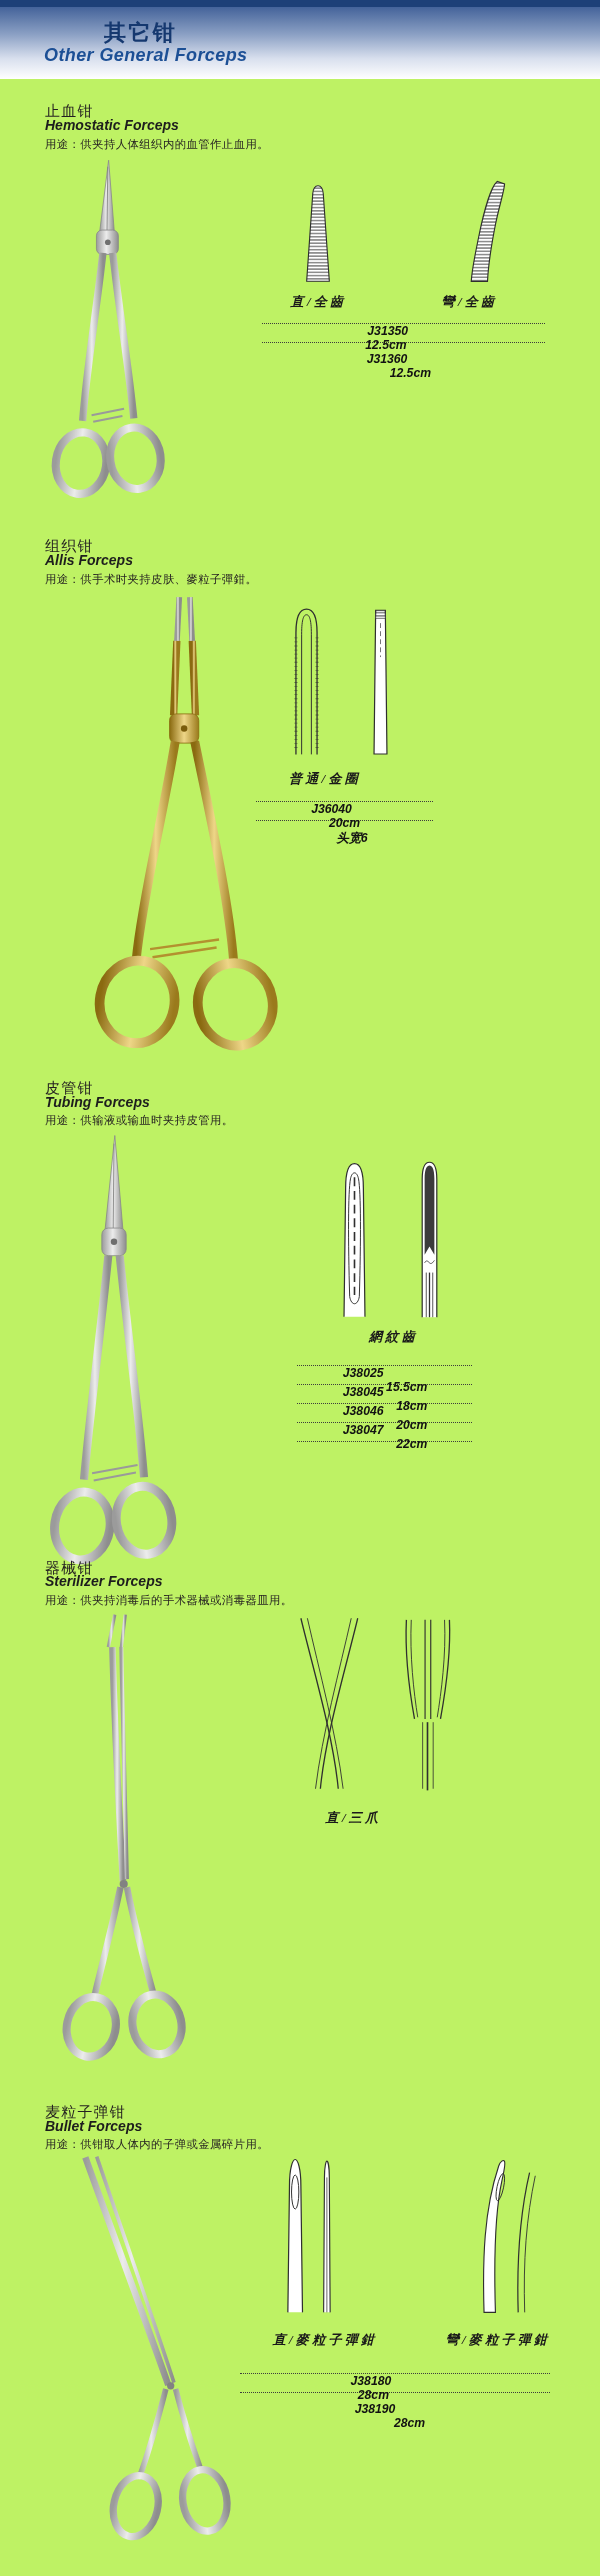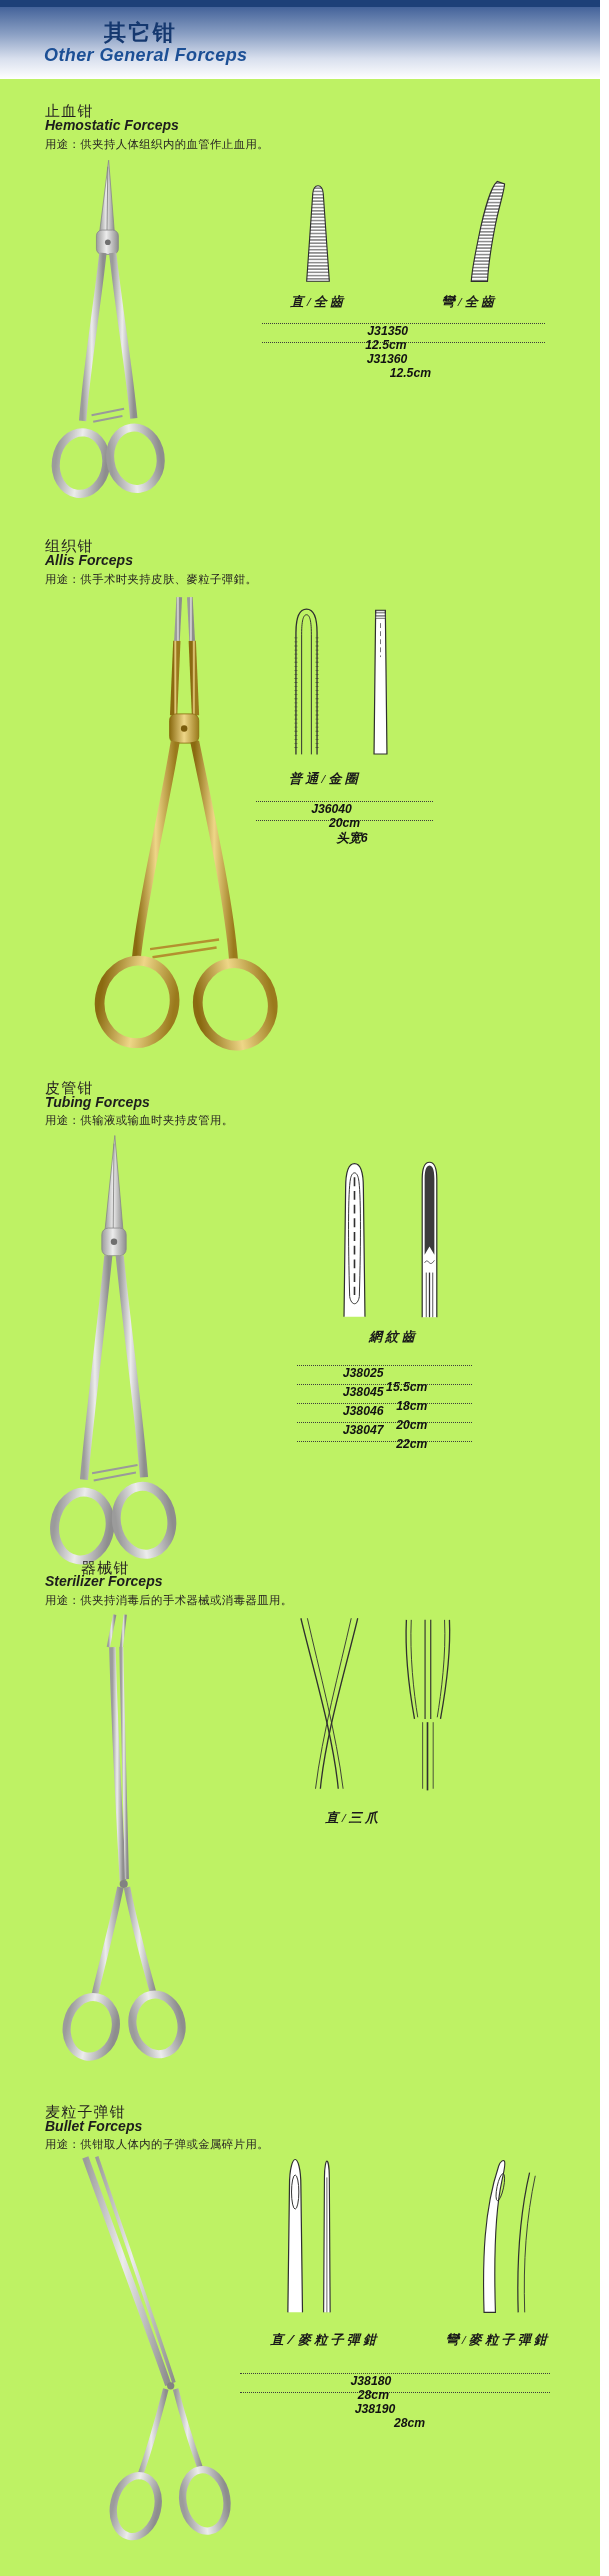--- a/index.html
+++ b/index.html
@@ -209,21 +209,21 @@
     <div class="spec-row">
       <span class="w50 tl pl">J38046</span>
       <span class="w50 tr pr">20cm</span>
     </div>
     <div class="spec-row">
       <span class="w50 tl pl">J38047</span>
       <span class="w50 tr pr">22cm</span>
     </div>
   </div>
 
-  <div class="sec-zh" style="left:45px;top:1559px;margin-left:36px;">器械钳</div>
+  <div class="sec-zh" style="left:45px;top:1559px;">器械钳</div>
   <div class="sec-en" style="left:45px;top:1573px;">Sterilizer Forceps</div>
   <div class="sec-usage" style="left:45px;top:1593px;">用途：供夹持消毒后的手术器械或消毒器皿用。</div>
 
   <svg class="art" style="left:45px;top:1611px;" width="142" height="473" viewBox="0 0 175 582">
     <defs>
       <linearGradient id="st4" x1="0" y1="0" x2="1" y2="0">
         <stop offset="0" stop-color="#9b9b9b"></stop>
           <stop offset="0.45" stop-color="#ececec"></stop>
           <stop offset="1" stop-color="#8d8d8d"></stop>
       </linearGradient>
@@ -289,21 +289,21 @@
     <line x1="60" y1="30" x2="60" y2="196" stroke="#2f2f2f" stroke-width="0.9"></line>
   </svg>
 
   <svg class="art" style="left:471px;top:2153px;" width="70" height="161" viewBox="0 0 86 198">
     <path d="M16,196 C14,130 16,70 34,16 C36,10 40,8 41,10 C43,13 40,24 38,34 C30,70 28,130 30,196 Z" fill="#ffffff" stroke="#2f2f2f" stroke-width="1.4"></path>
     <ellipse cx="36" cy="42" rx="4" ry="17" transform="rotate(12 36 42)" fill="none" stroke="#2f2f2f" stroke-width="1.1"></ellipse>
     <path d="M58,196 C56,130 60,75 72,24" stroke="#2f2f2f" stroke-width="1.5" fill="none"></path>
     <path d="M66,196 C64,132 68,80 79,28" stroke="#2f2f2f" stroke-width="1.1" fill="none"></path>
   </svg>
 
-  <div class="variant-label" style="left:258px;top:2331px;width:134px;font-family:Liberation Mono, monospace;">直/麥粒子彈鉗</div>
+  <div class="variant-label" style="left:258px;top:2331px;width:134px;">直/麥粒子彈鉗</div>
   <div class="variant-label" style="left:429px;top:2331px;width:138px;">彎/麥粒子彈鉗</div>
 
   <div class="spec-table" style="left:240px;top:2373px;width:310px;">
     <div class="spec-row">
       <span class="w30 tl pl">J38180</span>
       <span class="w24 tl">28cm</span>
       <span class="w26 tl">J38190</span>
       <span class="w20 tr pr">28cm</span>
     </div>
   </div>

